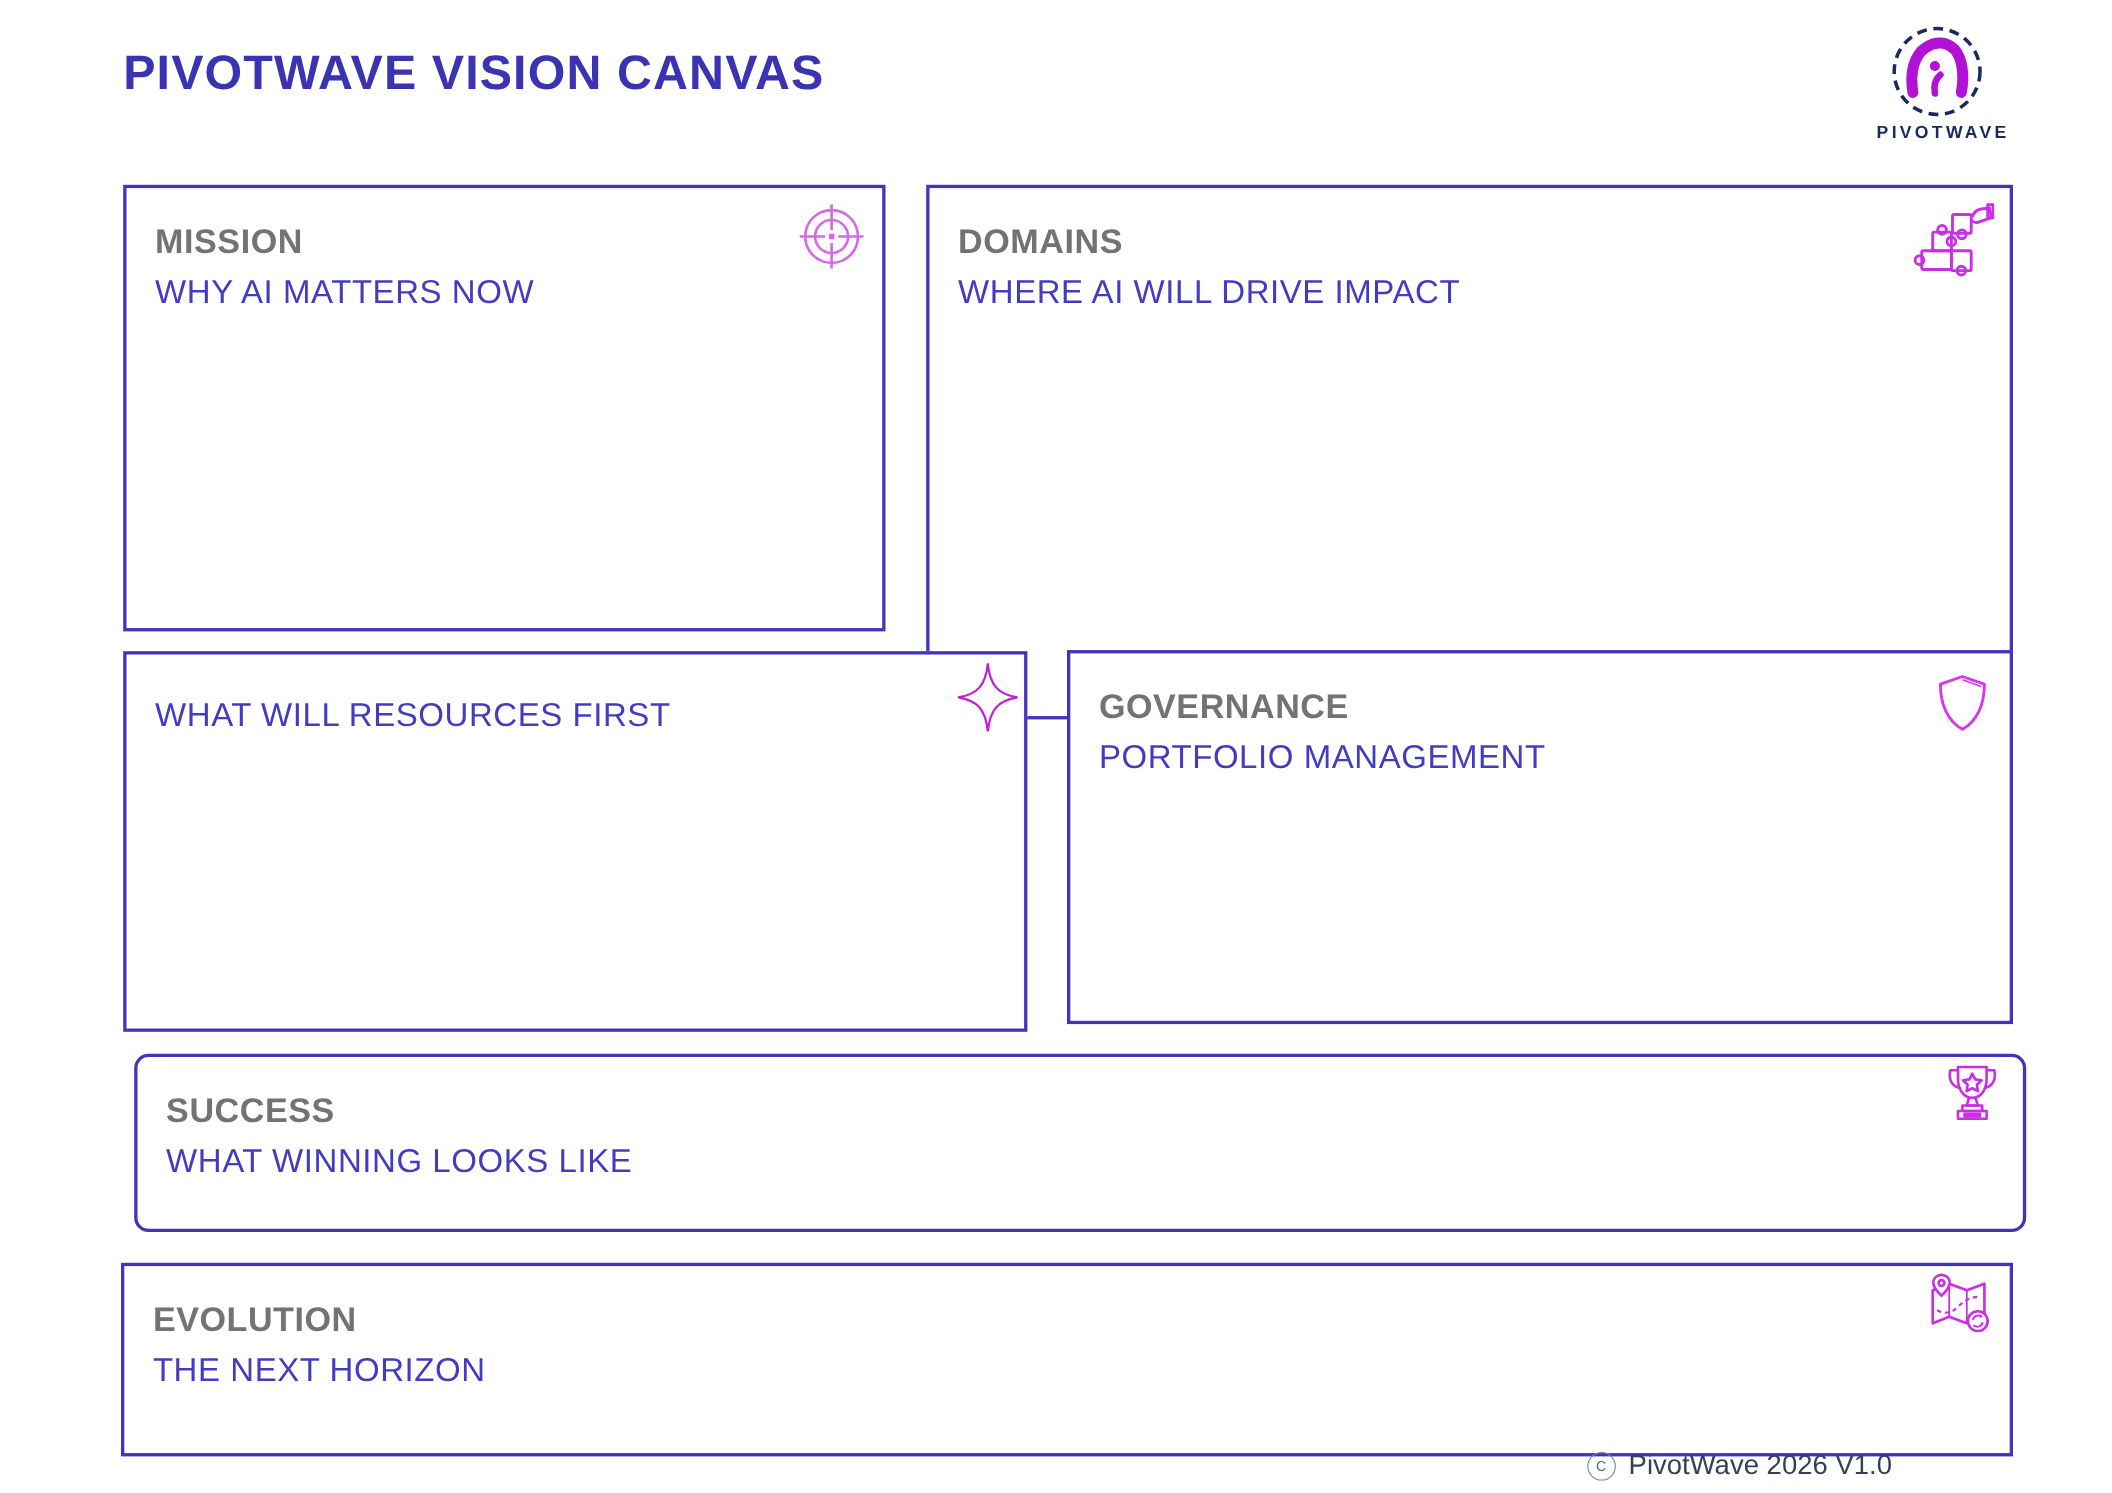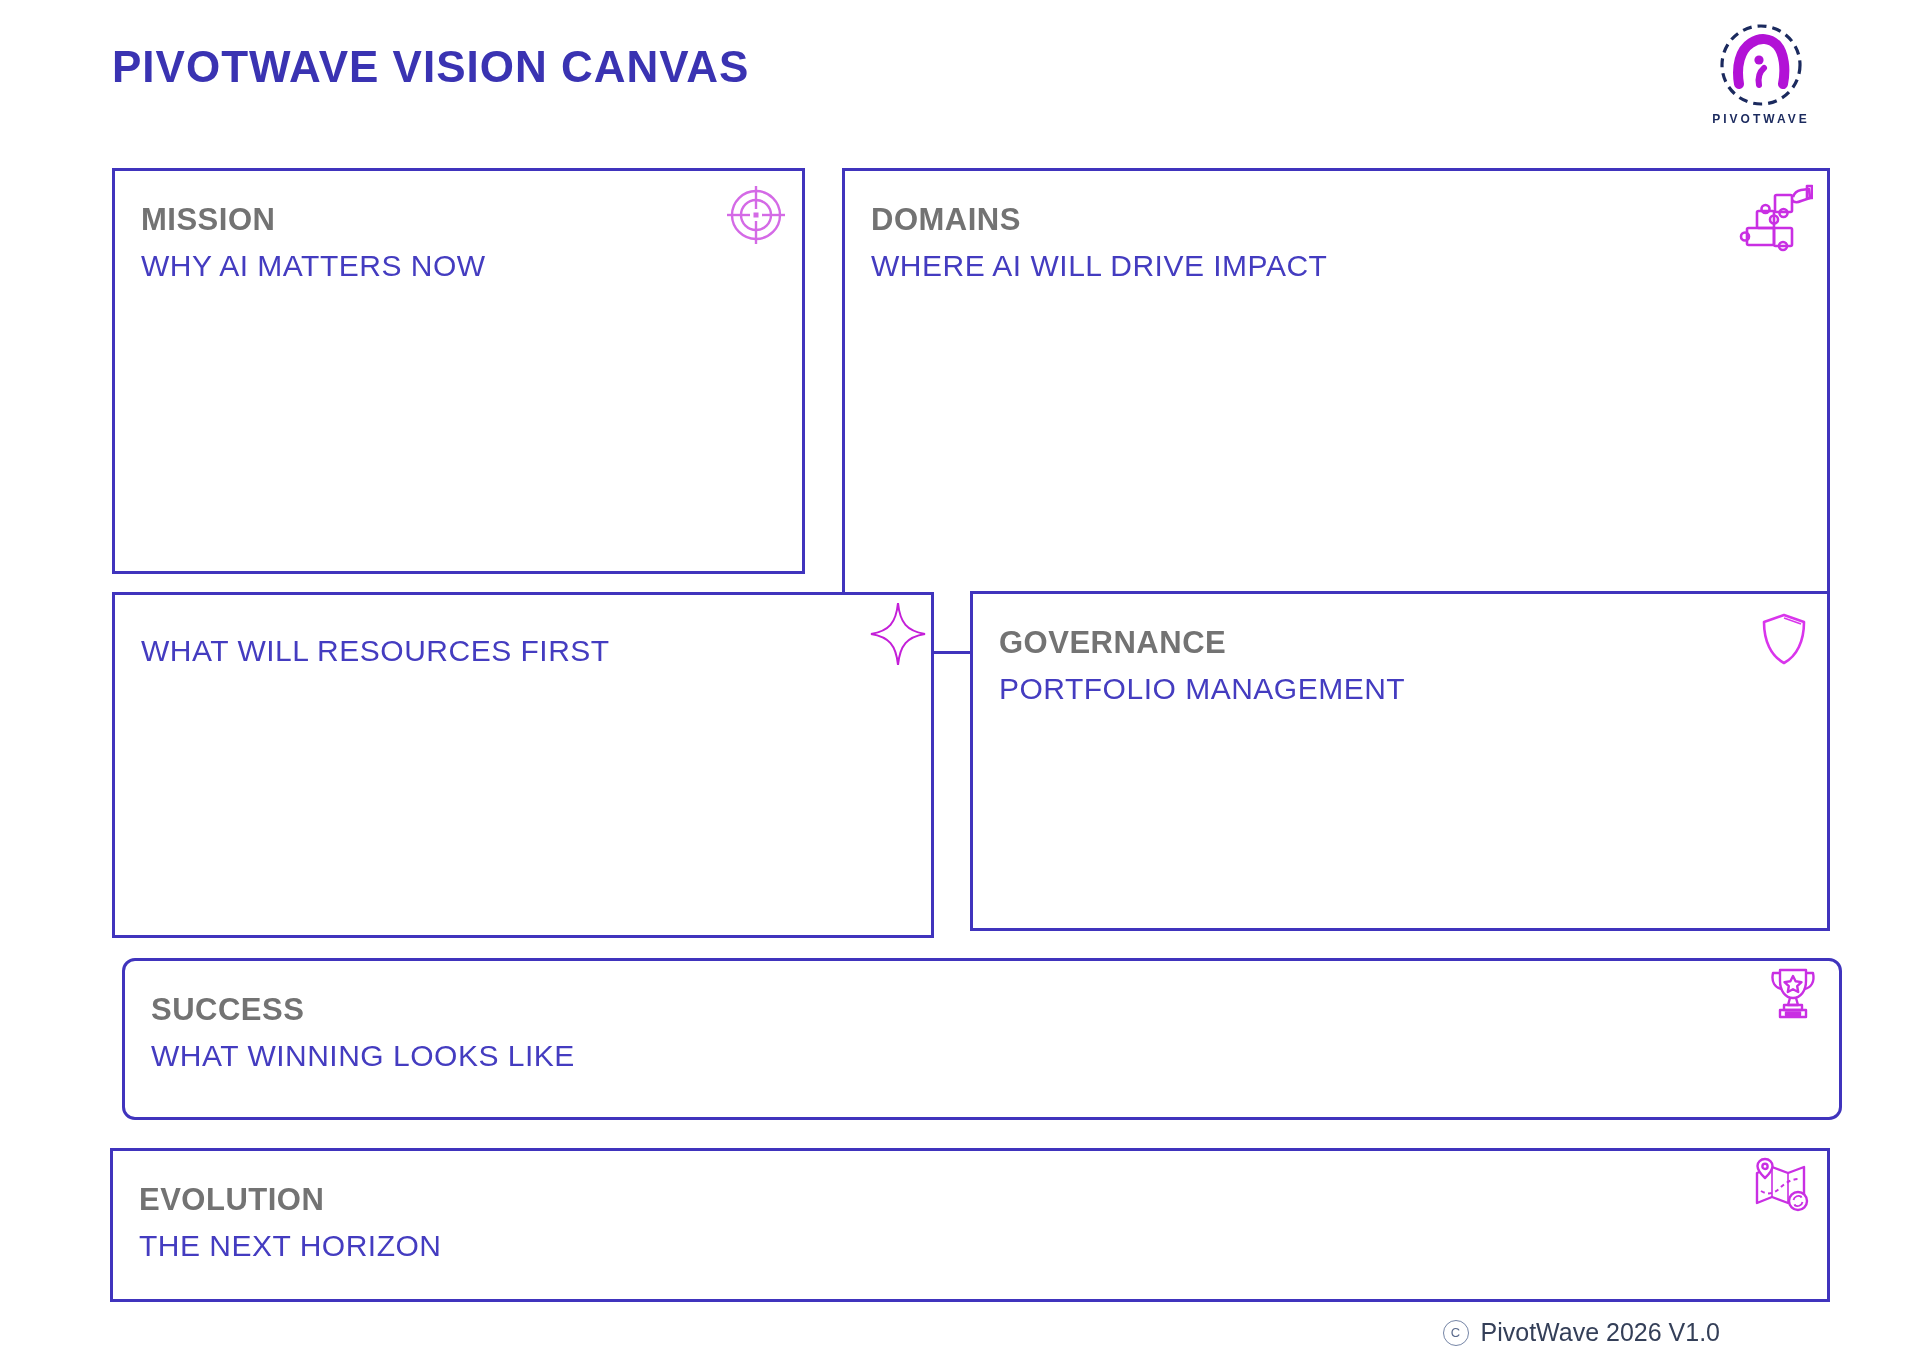--- a/index.html
+++ b/index.html
@@ -8,41 +8,41 @@
     font-family:"Liberation Sans", sans-serif;overflow:hidden;
   }
   .page-title{
     position:absolute;left:112px;top:42px;
     font-size:44px;font-weight:700;letter-spacing:1px;color:#3a33b2;
   }
   
   .logo{position:absolute;left:1706px;top:22px;width:110px;text-align:center;}
   .logo svg{display:block;margin:0 auto;}
   .logo .brand{
-    margin-top:4px;font-size:12px;font-weight:700;letter-spacing:3px;color:#1b2a5e;
+    margin-top:4px;font-size:16px;font-weight:700;letter-spacing:3px;color:#1b2a5e;
   }
   
   .box{
     position:absolute;border:3px solid #4034bd;background:#ffffff;
     box-sizing:border-box;padding:30px 26px;
   }
   .box .box-title{
     font-size:31px;font-weight:700;color:#737373;letter-spacing:0.5px;line-height:1.25;
   }
   .box .box-subtitle{
     font-size:30px;font-weight:400;color:#443cc0;letter-spacing:0.5px;line-height:1.35;
     margin-top:6px;
   }
   .box .box-icon{position:absolute;top:12px;right:14px;}
   #box-mission   {left:112px; top:168px;  width:693px;  height:406px;}
   #box-domains   {left:842px; top:168px;  width:988px;  height:486px;}
   #box-priorities{left:112px; top:592px;  width:822px;  height:346px;}
   #box-governance{left:970px; top:591px;  width:860px;  height:340px;}
   #box-success   {left:122px; top:958px;  width:1720px; height:162px;border-radius:13px;}
-  #box-evolution {left:110px; top:1148px; width:1720px; height:154px;}
+  #box-evolution {left:110px; top:1148px; width:1720px; height:176px;}
   
   .footer{
     position:absolute;right:200px;top:1318px;display:flex;align-items:center;gap:12px;
   }
   .copyright-circle{
     width:24px;height:24px;border:1.6px solid #7585a6;border-radius:50%;
     display:flex;align-items:center;justify-content:center;
     font-size:13px;color:#5a6a8c;font-weight:400;
   }
   .footer .footer-text{font-size:25px;color:#343f58;}

